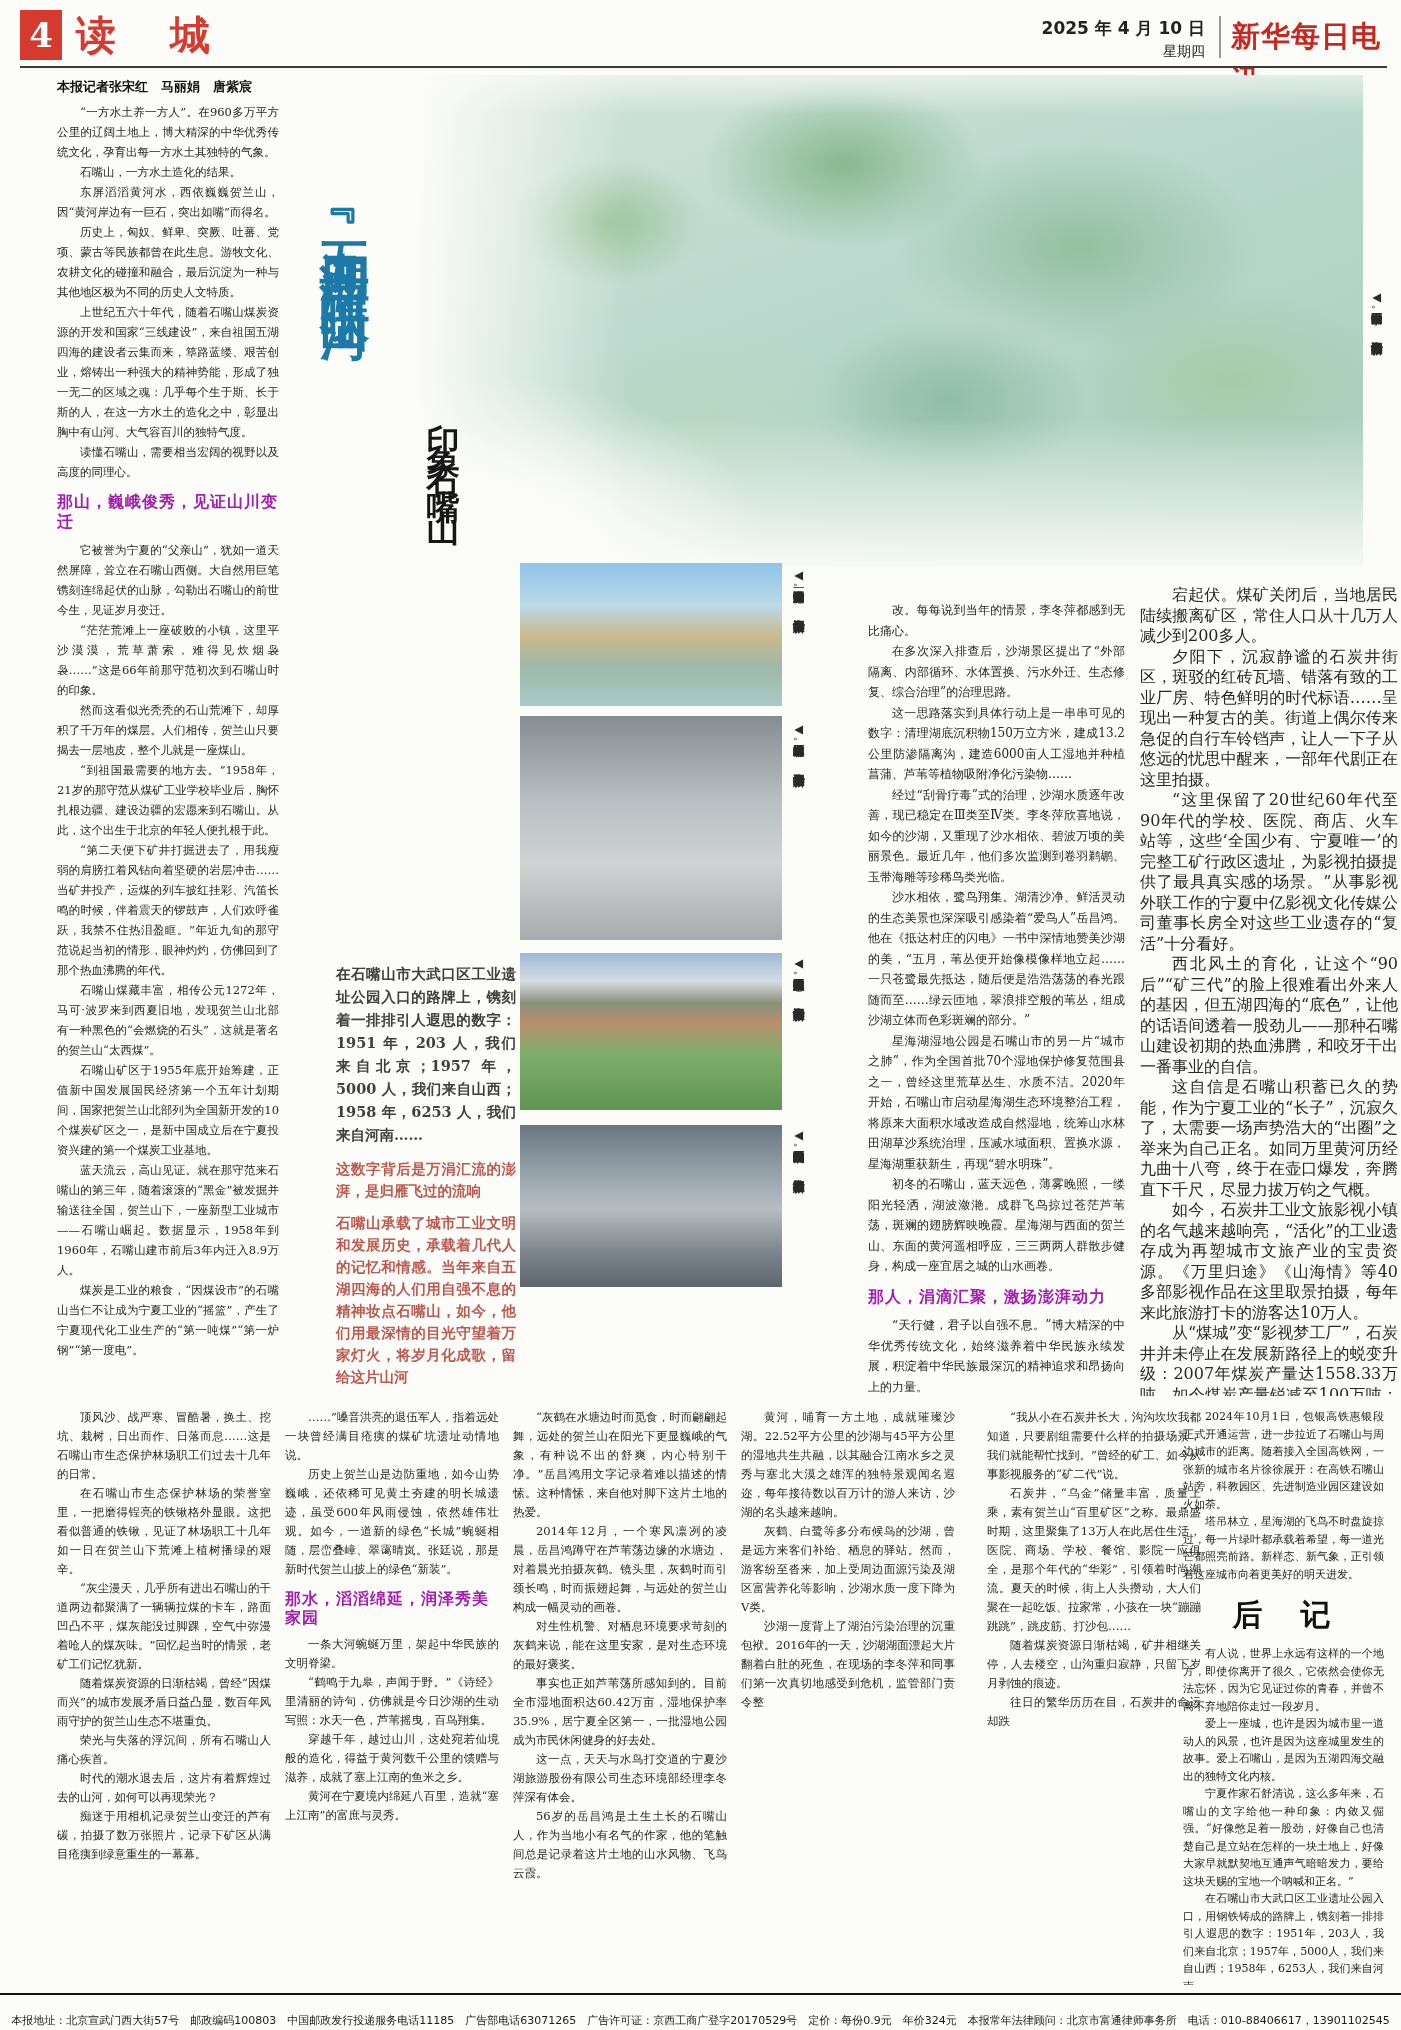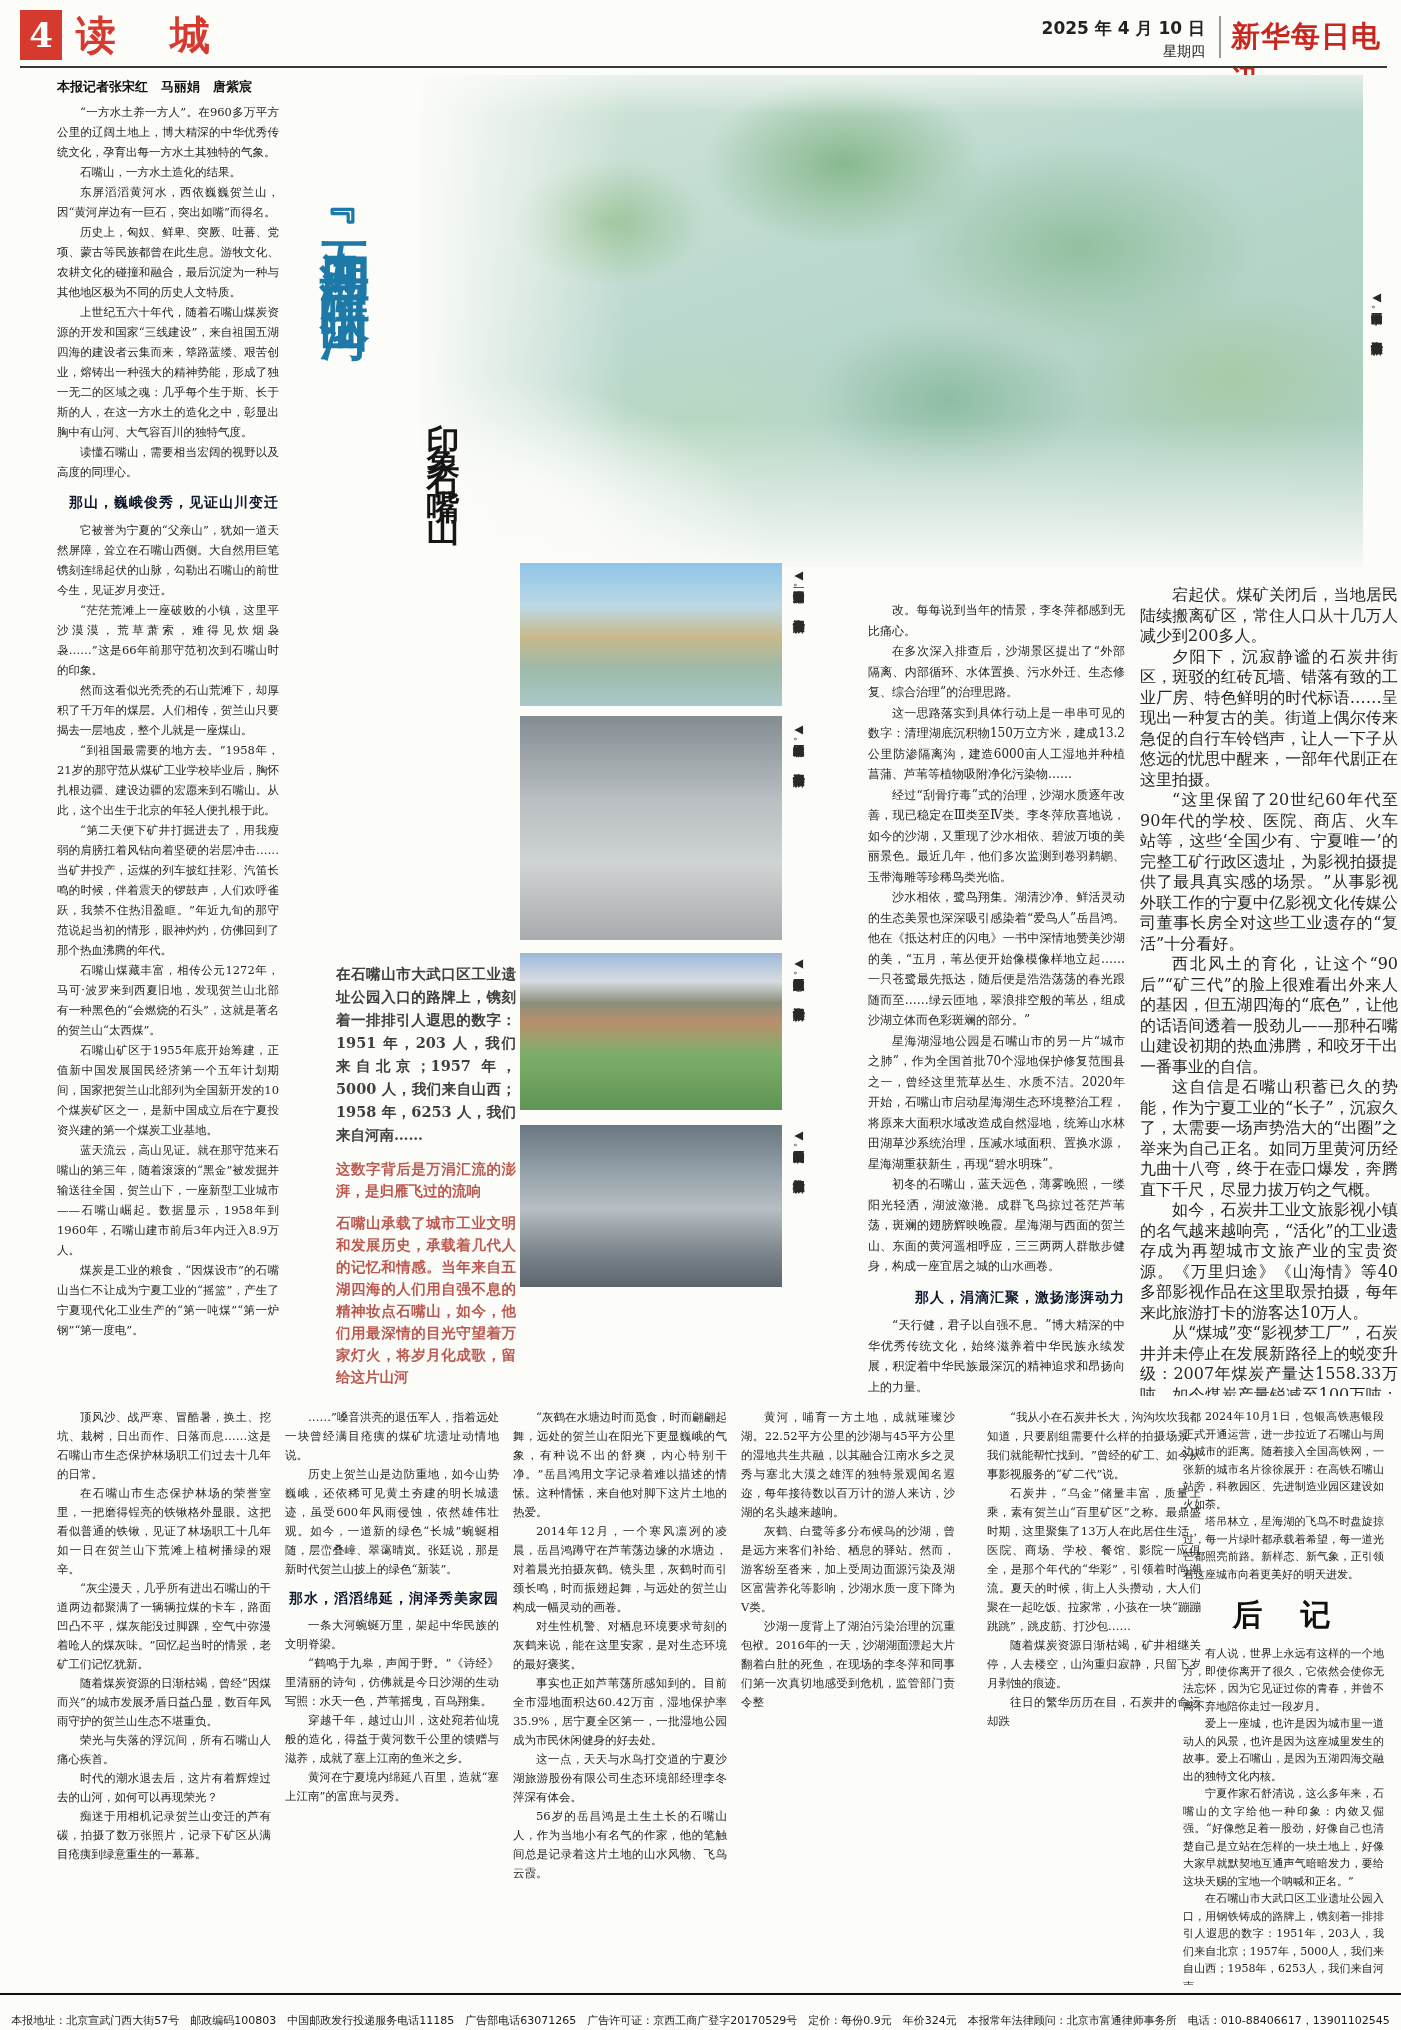--- a/index.html
+++ b/index.html
@@ -14,22 +14,22 @@
   .date-block{position:absolute;left:1020px;top:17px;width:185px;text-align:right;
            font-family:"DejaVu Sans","Liberation Sans",sans-serif;color:#222;}
   .date-line1{font-size:17px;font-weight:bold;}
   .date-line2{font-size:14px;margin-top:3px;}
   .header-divider{position:absolute;left:1219px;top:16px;width:2px;height:42px;background:#999;}
   .masthead{position:absolute;left:1231px;top:14px;font:bold 29px/44px "DejaVu Serif",serif;
            color:#c8271f;letter-spacing:1px;}
   
   .col p.para{margin:0;text-indent:2em;text-align:justify;}
   .col{overflow:hidden;}
-  h3.sec-head{font-family:"DejaVu Sans","Liberation Sans",sans-serif;font-size:14px;
-           font-weight:bold;color:#0f172a;text-align:right;margin:10px 0 8px 0;letter-spacing:1px;}
+  h3.sec-head{font-family:"DejaVu Sans","Liberation Sans",sans-serif;font-size:16px;
+           font-weight:bold;color:#a21caf;text-align:left;margin:10px 0 8px 0;letter-spacing:1px;}
   .byline{position:absolute;left:57px;top:78px;width:222px;
            font:bold 13px/18px "DejaVu Sans","Liberation Sans",sans-serif;color:#111;}
   .leftcol{position:absolute;left:57px;top:102px;width:222px;height:1292px;
            font-size:11.5px;line-height:20px;}
   .mcol1{position:absolute;left:868px;top:600px;width:257px;height:796px;
            font-size:12px;line-height:20.5px;}
   .mcol2{position:absolute;left:1140px;top:585px;width:258px;height:811px;
            font-size:16px;line-height:20.5px;}
   .bcol{position:absolute;top:1408px;width:214px;height:577px;font-size:11.5px;line-height:19px;}
   .b1{left:57px;} .b2{left:285px;} .b3{left:513px;} .b4{left:741px;} .b5{left:987px;}

